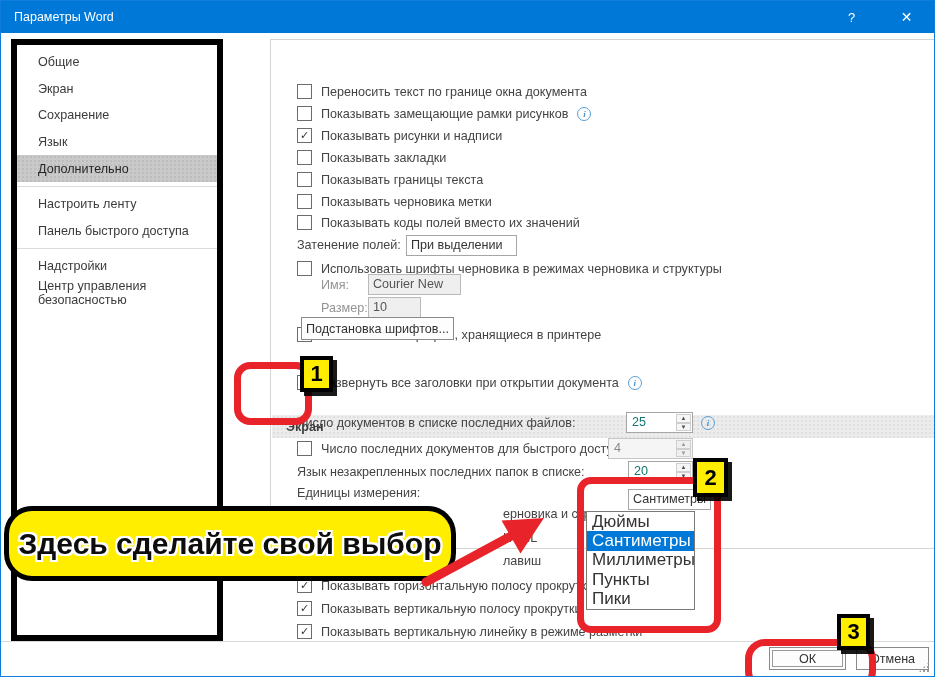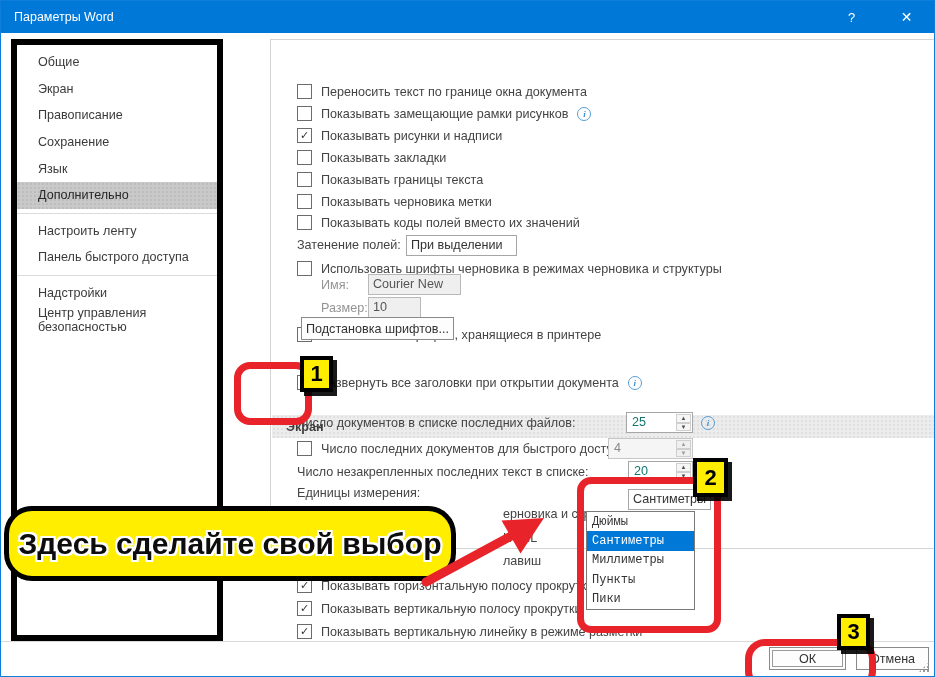--- a/index.html
+++ b/index.html
@@ -45,21 +45,21 @@
   .spin.dis{background:#f5f5f5;border-color:#c6c6c6;}
   .spin.dis .val{color:#8a8a8a;}
   .spin.dis .ud div{color:#9c9c9c;background:#efefef;}
   
   .band{position:absolute;left:1px;top:375px;width:669px;height:23px;background-color:#ececec;
     background-image:radial-gradient(#e0e0e0 1px,transparent 1px);background-size:4px 4px;
     display:flex;align-items:center;}
   .band b{margin-left:14px;font-size:12.6px;color:#3d3d3d;}
   
   .ddlist{position:absolute;left:585px;top:510px;width:109px;background:#fff;border:1px solid #7a7a7a;box-sizing:border-box;}
-  .opt{height:19.4px;display:flex;align-items:center;padding-left:5px;font-size:12px;color:#333;font-family:Liberation Mono, monospace;}
+  .opt{height:19.4px;display:flex;align-items:center;padding-left:5px;font-size:17px;color:#333;}
   .opt.sel{background:#0078d7;color:#fff;}
   .frag{position:absolute;font-size:12.6px;color:#444;white-space:nowrap;}
   
   .scroll{position:absolute;right:1px;top:1px;width:19px;height:600px;background:#f2f2f2;}
   .sc-btn{position:absolute;left:0;width:19px;height:17px;display:flex;align-items:center;justify-content:center;}
   .sc-up{top:0;} .sc-dn{bottom:0;}
   .vchev{width:6px;height:6px;border:solid #5a5a5a;border-width:0 1.6px 1.6px 0;}
   .vchev.up{transform:rotate(-135deg);margin-top:3px;} .vchev.dn{transform:rotate(45deg);margin-top:-3px;}
   .thumb{position:absolute;left:1px;top:201px;width:17px;height:132px;background-color:#cdcdcd;
     background-image:radial-gradient(#c0c0c0 1px,transparent 1px);background-size:4px 4px;}
@@ -93,21 +93,20 @@
   <div class="tb-btn tb-help">
       <span>?</span>
     </div>
   <div class="tb-btn tb-close">
       <span>✕</span>
     </div>
 
   <div class="sidebar">
     <div class="side-item">Общие</div>
     <div class="side-item">Экран</div>
-    <div class="side-item">Правописание</div>
     <div class="side-item">Сохранение</div>
     <div class="side-item">Язык</div>
     <div class="side-item sel">Дополнительно</div>
     <hr class="side-sep">
     <div class="side-item">Настроить ленту</div>
     <div class="side-item">Панель быстрого доступа</div>
     <hr class="side-sep">
     <div class="side-item">Надстройки</div>
     <div class="side-item">Центр управления безопасностью</div>
   </div>
@@ -210,21 +209,21 @@
     </div>
     <div class="spin dis" style="left:337px;top:398px;width:85px">
       <span class="val">4</span>
       <span class="ud">
           <div>▲</div>
           <div>▼</div>
         </span>
     </div>
 
     <div class="crow" style="left:26px;top:423px">
-      <span>Число незакрепленных последних текст в списке:</span>
+      <span>Язык незакрепленных последних папок в списке:</span>
     </div>
     <div class="spin" style="left:357px;top:421px;width:65px">
       <span class="val">20</span>
       <span class="ud">
           <div>▲</div>
           <div>▼</div>
         </span>
     </div>
 
     <div class="crow" style="left:26px;top:444px">

